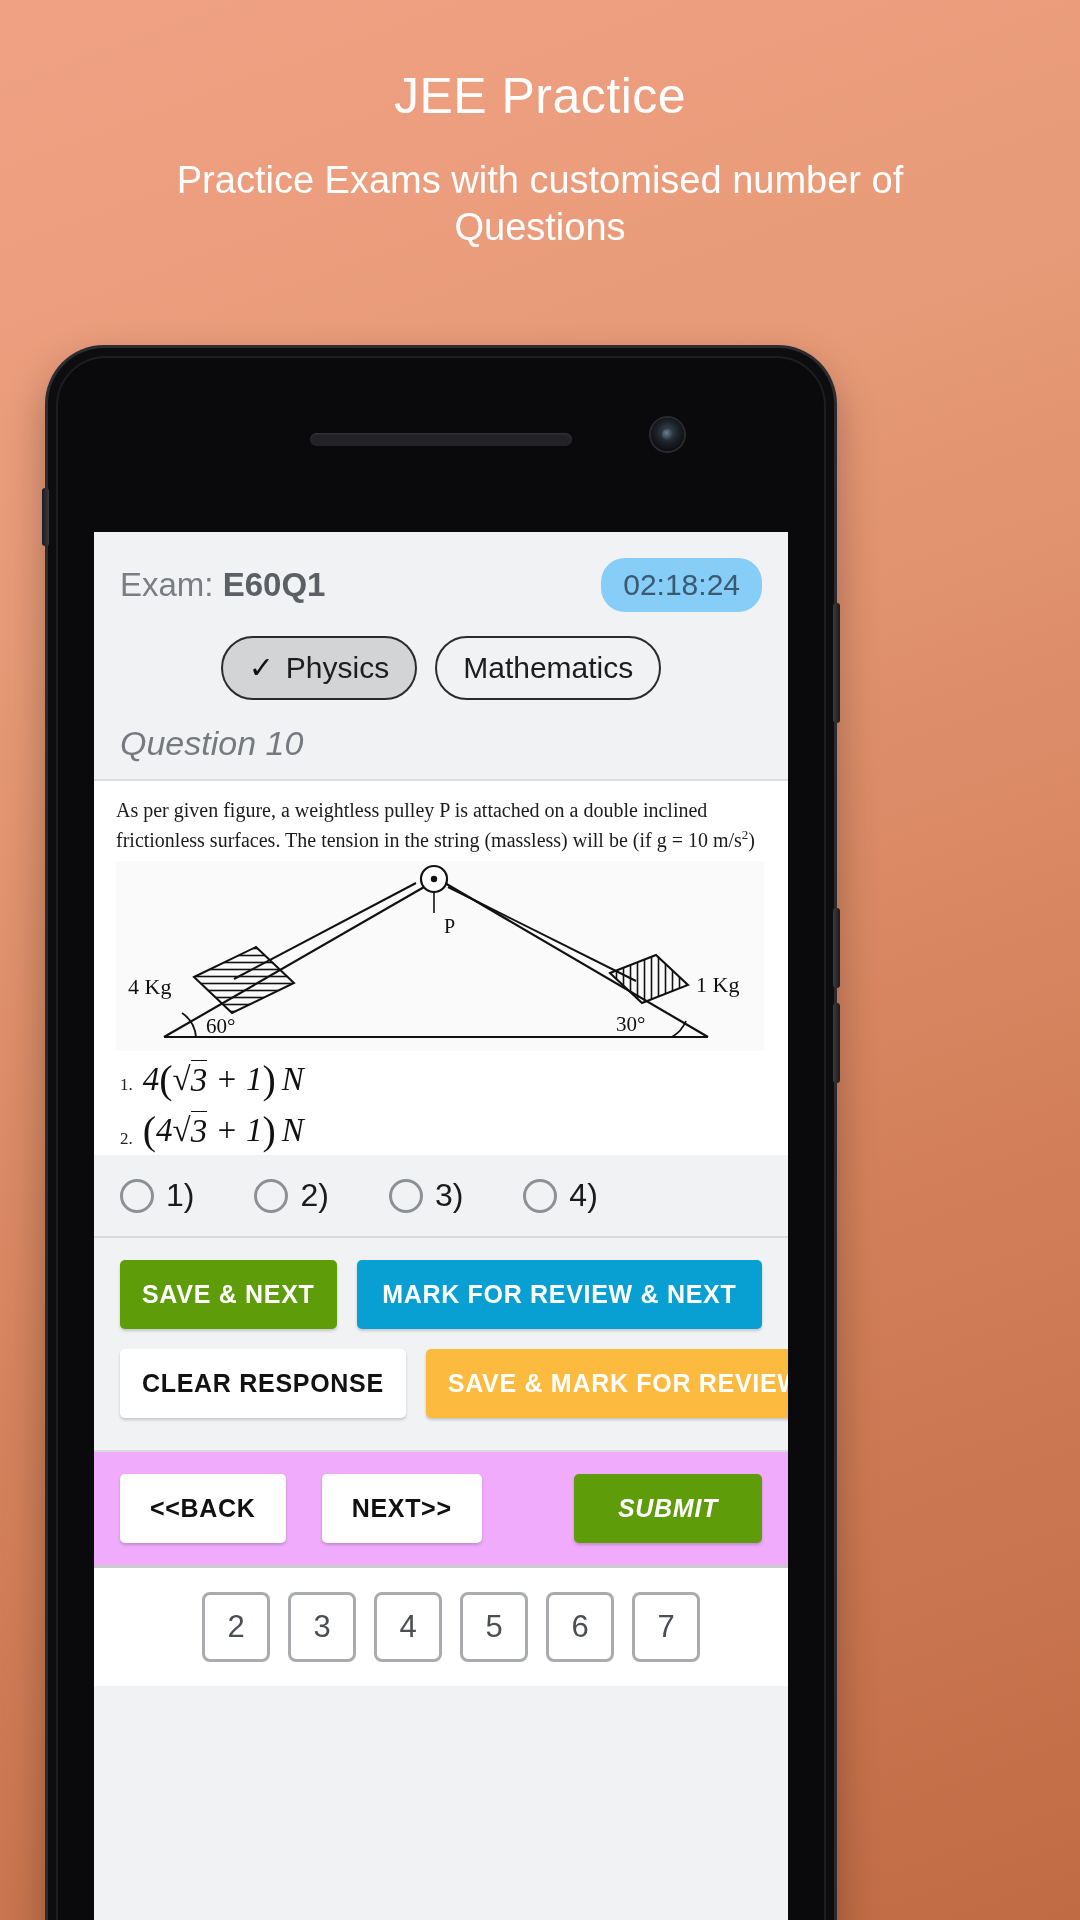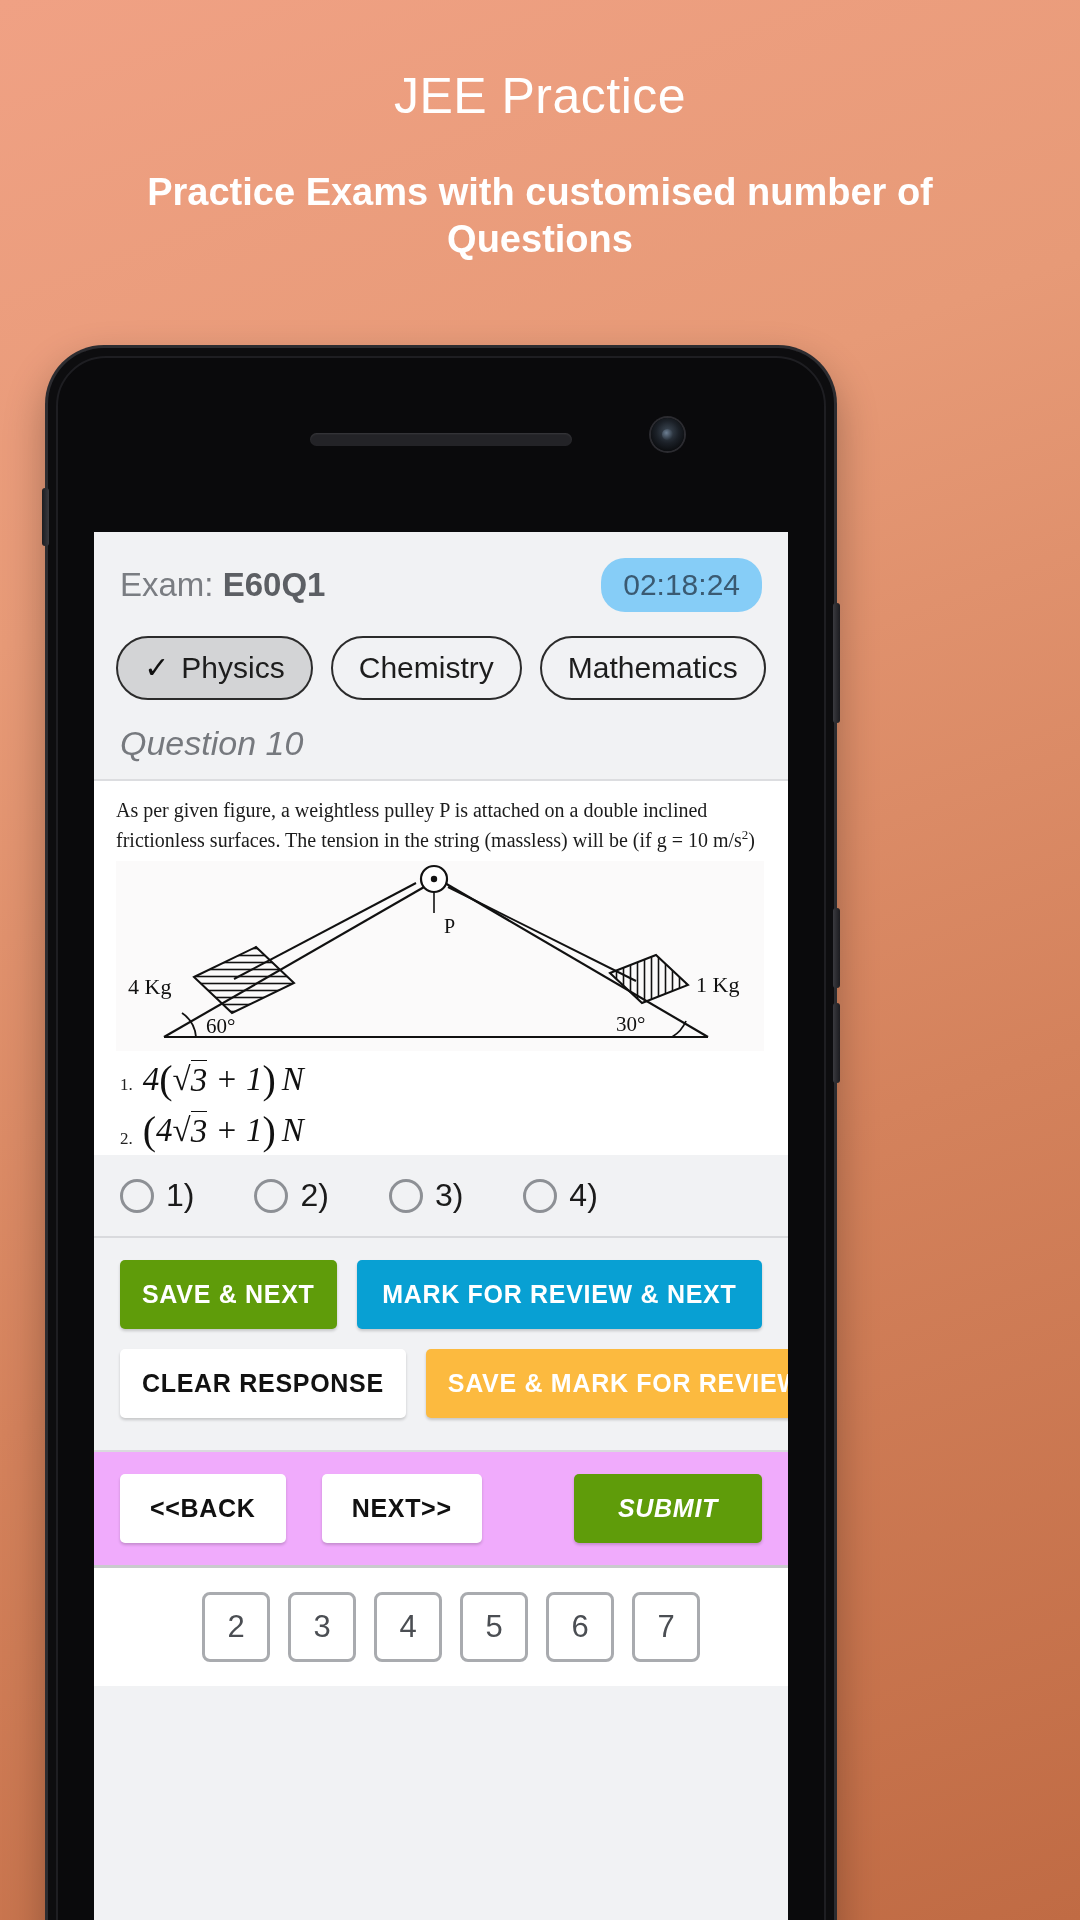--- a/index.html
+++ b/index.html
@@ -12,21 +12,21 @@
     position: relative;
   }
 
   
   .promo { width: 100%; padding-top: 70px; text-align: center; color: #ffffff; }
   .promo-title {
     font-size: 50px; font-weight: 400; letter-spacing: 0.5px;
     line-height: 1.05; color: #ffffff;
   }
   .promo-sub {
-    margin-top: 46px; font-size: 38px; font-weight: 700; line-height: 1.25;
+    margin-top: 34px; font-size: 38px; font-weight: 400; line-height: 1.25;
     color: #ffffff; padding: 0 104px;
   }
 
   
   .phone {
     position: absolute; left: 48px; top: 348px;
     width: 786px; height: 1640px;
     background: #0d0d0f;
     border-radius: 56px 56px 20px 20px;
     box-shadow: 0 0 0 3px #2c2c30, 0 18px 44px rgba(0,0,0,0.33);
@@ -207,23 +207,20 @@
         <span>Exam:</span>
         <b>E60Q1</b>
       </div>
       <div class="timer-badge">02:18:24</div>
     </div>
 
     <div class="subjects">
       <div class="subject-chip selected">
         <span class="check-icon">✓</span>
         <span>Physics</span>
-      </div>
-      <div class="subject-chip">
-        <span>Chemistry</span>
       </div>
       <div class="subject-chip">
         <span>Mathematics</span>
       </div>
     </div>
 
     <div class="question-title">Question 10</div>
 
     <div class="q-body">
       <div class="q-text">

